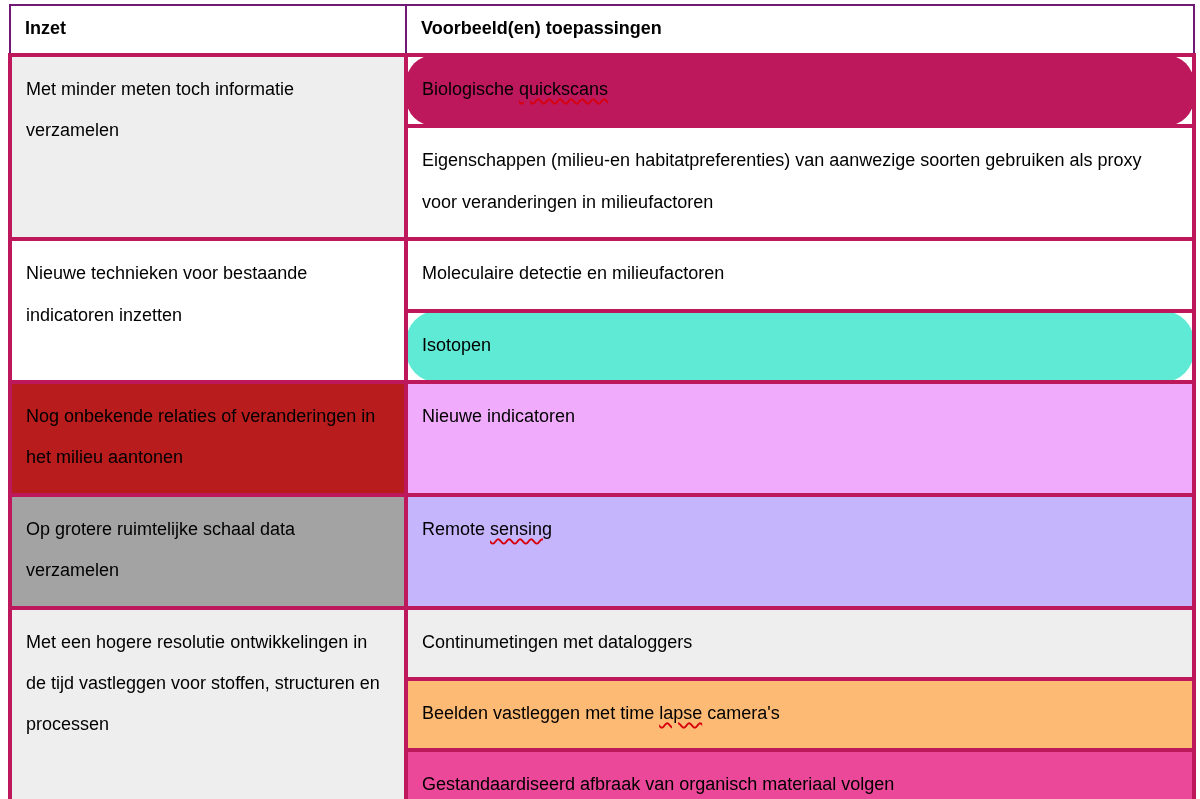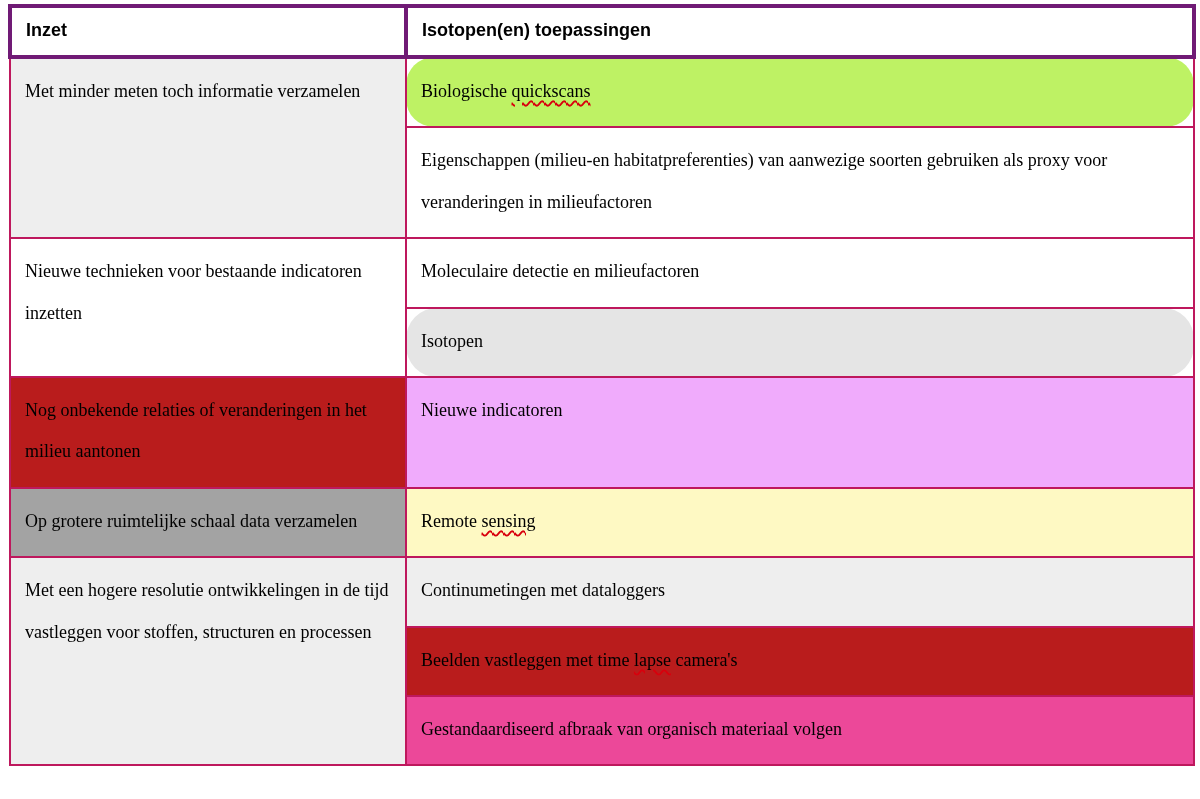--- a/index.html
+++ b/index.html
@@ -17,31 +17,30 @@
     width: 1184px;
     margin: 4px 8px;
     table-layout: fixed;
   }
   table.main col.col1 { width: 396px; }
   table.main col.col2 { width: 788px; }
   table.main th {
     text-align: left;
     font-weight: bold;
     background: #ffffff;
-    border: 4px solid #701a75;
+    border: 2px solid #701a75;
     padding: 12px 14px 14px 14px;
     vertical-align: top;
   }
   table.main td {
-    border: 2px solid #be185d;
+    border: 4px solid #be185d;
     padding: 12px 14px 14px 14px;
     vertical-align: top;
     line-height: 2.3;
     background: #ffffff;
-    font-family: Liberation Serif, serif;
   }
   
   tr.band td { background: #eeeeee; }
   tr.white td { background: #ffffff; }
   
   .squiggle {
     text-decoration-line: underline;
     text-decoration-style: wavy;
     text-decoration-color: #d8000c;
     text-decoration-thickness: 1.5px;
@@ -52,50 +51,50 @@
 <body>
 
 <table class="main">
   <colgroup>
     <col class="col1">
     <col class="col2">
   </colgroup>
   <thead>
     <tr>
       <th>Inzet</th>
-      <th>Isotopen(en) toepassingen</th>
+      <th>Voorbeeld(en) toepassingen</th>
     </tr>
   </thead>
   <tbody id="tbody">
       <tr class="band">
         <td rowspan="2" class="band" style="background: rgb(238, 238, 238);">Met minder meten toch informatie verzamelen</td>
-        <td style="background: #bef264; border-radius: 28px;"><span>Biologische </span><span class="squiggle">quickscans</span></td>
+        <td style="background: #be185d; border-radius: 28px;"><span>Biologische </span><span class="squiggle">quickscans</span></td>
       </tr>
       <tr class="white">
         <td style="background: rgb(255, 255, 255);"><span>Eigenschappen (milieu-en habitatpreferenties) van aanwezige soorten gebruiken als proxy voor veranderingen in milieufactoren</span></td>
       </tr>
       <tr class="white">
         <td rowspan="2" class="white" style="background: rgb(255, 255, 255); margin-left: 36px;">Nieuwe technieken voor bestaande indicatoren inzetten</td>
         <td style="background: rgb(255, 255, 255);"><span>Moleculaire detectie en milieufactoren</span></td>
       </tr>
       <tr class="band">
-        <td style="background: #e5e5e5; border-radius: 31px;"><span>Isotopen</span></td>
+        <td style="background: #5eead4; border-radius: 31px;"><span>Isotopen</span></td>
       </tr>
       <tr class="band">
         <td rowspan="1" class="band" style="background: #b91c1c;">Nog onbekende relaties of veranderingen in het milieu aantonen</td>
         <td style="background: #f0abfc;"><span>Nieuwe indicatoren</span></td>
       </tr>
       <tr class="white">
         <td rowspan="1" class="white" style="background: #a3a3a3;">Op grotere ruimtelijke schaal data verzamelen</td>
-        <td style="background: #fef9c3;"><span>Remote </span><span class="squiggle">sensing</span></td>
+        <td style="background: #c4b5fd;"><span>Remote </span><span class="squiggle">sensing</span></td>
       </tr>
       <tr class="band">
         <td rowspan="3" class="band" style="background: rgb(238, 238, 238);">Met een hogere resolutie ontwikkelingen in de tijd vastleggen voor stoffen, structuren en processen</td>
         <td style="background: rgb(238, 238, 238);"><span>Continumetingen met dataloggers</span></td>
       </tr>
       <tr class="white">
-        <td style="background: #b91c1c;"><span>Beelden vastleggen met time </span><span class="squiggle">lapse</span><span> camera's</span></td>
+        <td style="background: #fdba74;"><span>Beelden vastleggen met time </span><span class="squiggle">lapse</span><span> camera's</span></td>
       </tr>
       <tr class="band">
         <td style="background: #ec4899;"><span>Gestandaardiseerd afbraak van organisch materiaal volgen</span></td>
       </tr>
     </tbody>
 </table>
 
 </body></html>

